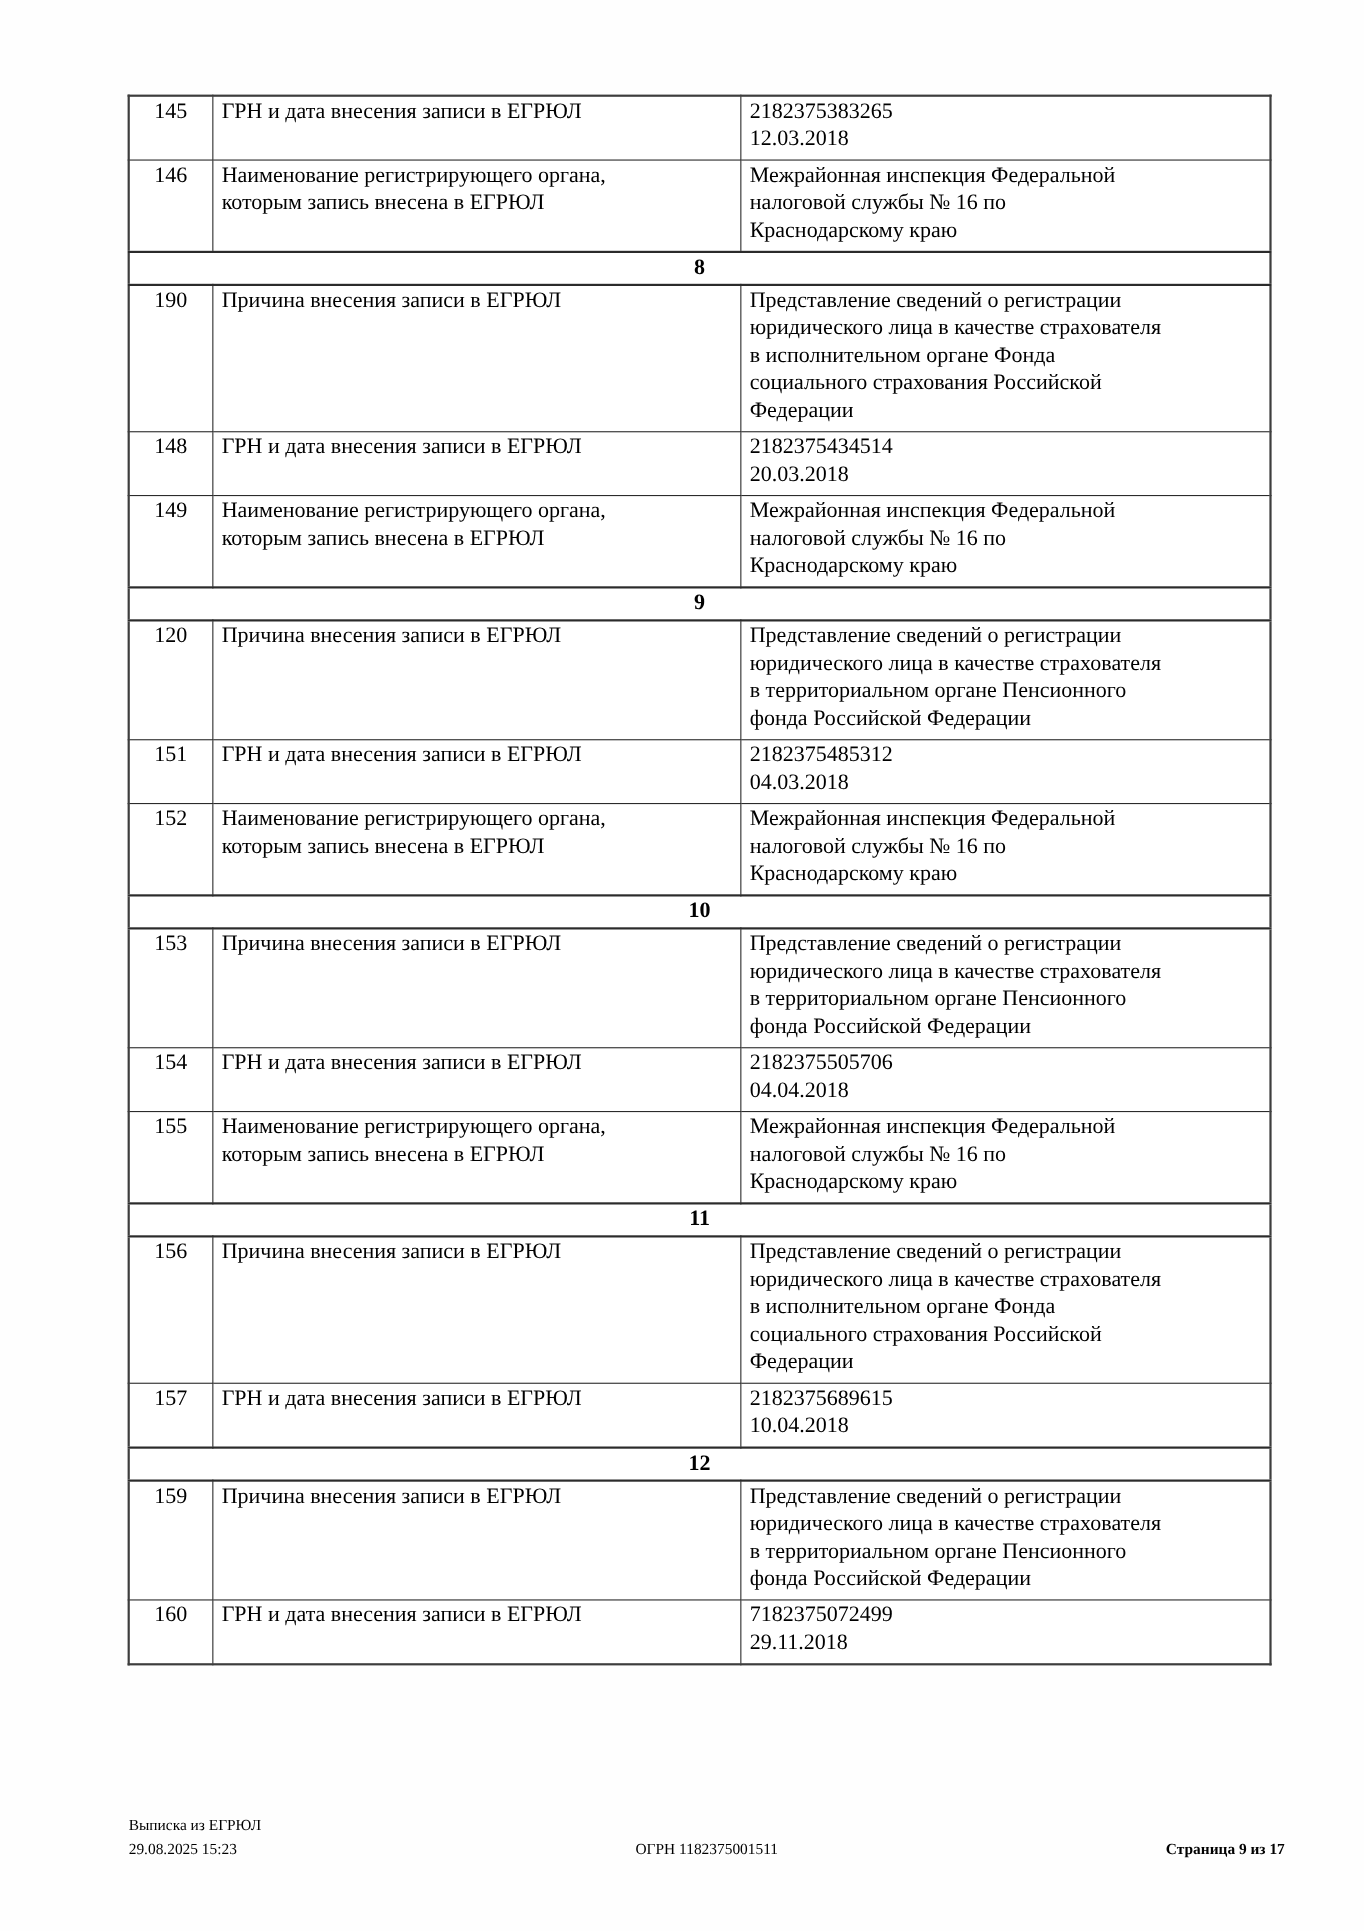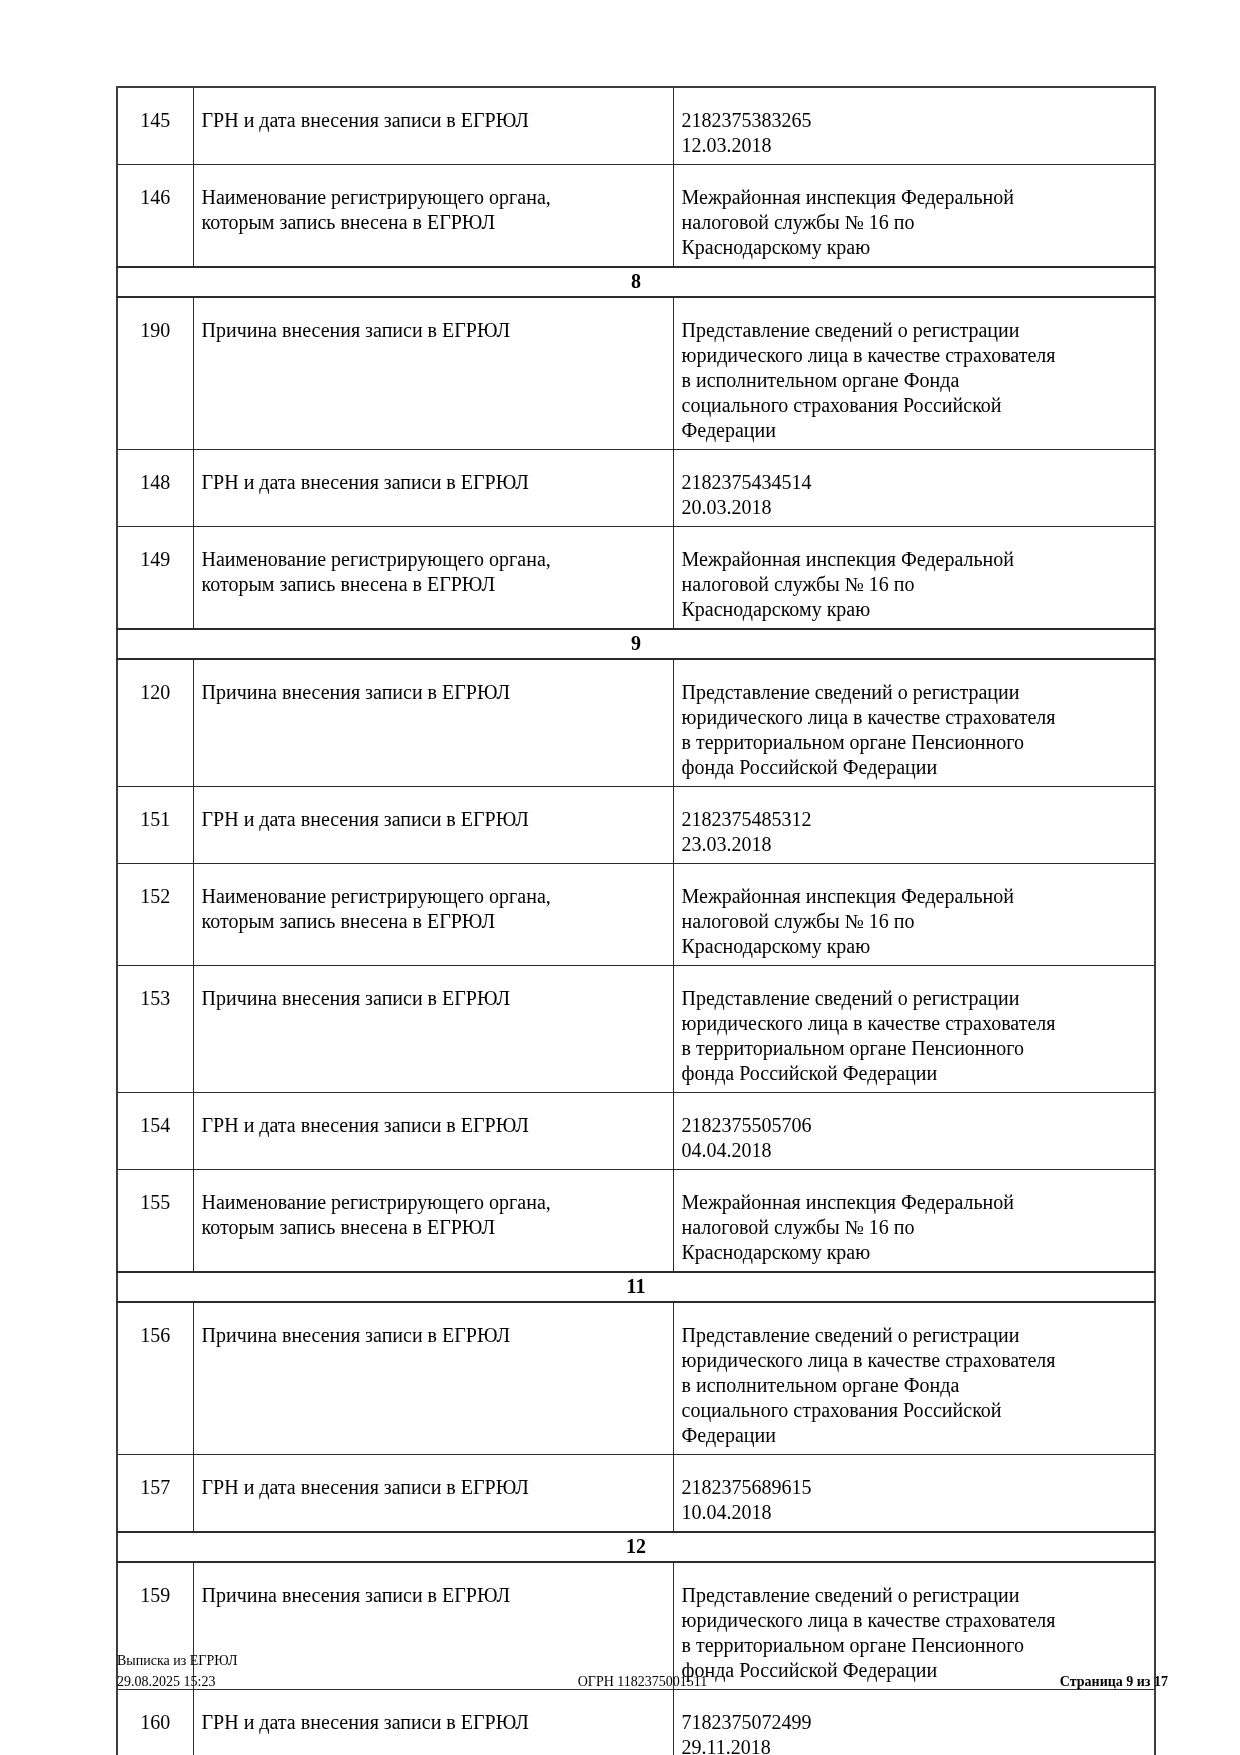--- a/index.html
+++ b/index.html
@@ -20,21 +20,21 @@
     border-collapse: collapse;
     table-layout: fixed;
     background: #ffffff;
     border: 2px solid #3d3d3d;
   }
   .registry-table td {
     border: 1px solid #2b2b2b;
     vertical-align: top;
     font-size: 20px;
     line-height: 25px;
-    padding: 20px 8px 6px 8px;
+    padding: 1px 8px 6px 8px;
     white-space: pre-line;
     overflow: hidden;
   }
   .registry-table td.num {
     text-align: center;
     padding-left: 2px;
     padding-right: 2px;
   }
   .registry-table tr.section-row td {
     text-align: center;
@@ -118,29 +118,32 @@
         <td class="label">Причина внесения записи в ЕГРЮЛ</td>
         <td class="value">Представление сведений о регистрации
 юридического лица в качестве страхователя
 в территориальном органе Пенсионного
 фонда Российской Федерации</td>
       </tr>
       <tr class="field-row">
         <td class="num">151</td>
         <td class="label">ГРН и дата внесения записи в ЕГРЮЛ</td>
         <td class="value">2182375485312
-23.03.2018</td>
+04.03.2018</td>
       </tr>
       <tr class="field-row">
         <td class="num">152</td>
         <td class="label">Наименование регистрирующего органа,
 которым запись внесена в ЕГРЮЛ</td>
         <td class="value">Межрайонная инспекция Федеральной
 налоговой службы № 16 по
 Краснодарскому краю</td>
+      </tr>
+      <tr class="section-row">
+        <td colspan="3">10</td>
       </tr>
       <tr class="field-row">
         <td class="num">153</td>
         <td class="label">Причина внесения записи в ЕГРЮЛ</td>
         <td class="value">Представление сведений о регистрации
 юридического лица в качестве страхователя
 в территориальном органе Пенсионного
 фонда Российской Федерации</td>
       </tr>
       <tr class="field-row">

